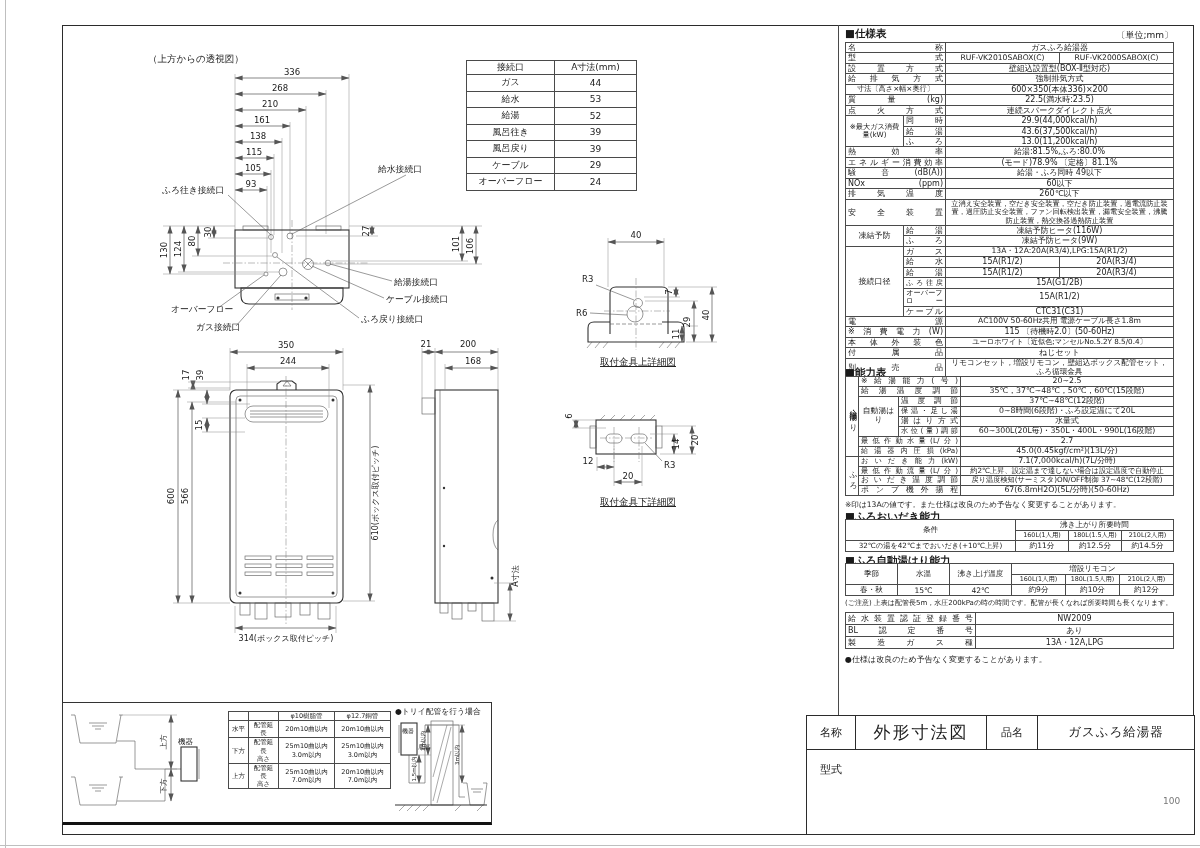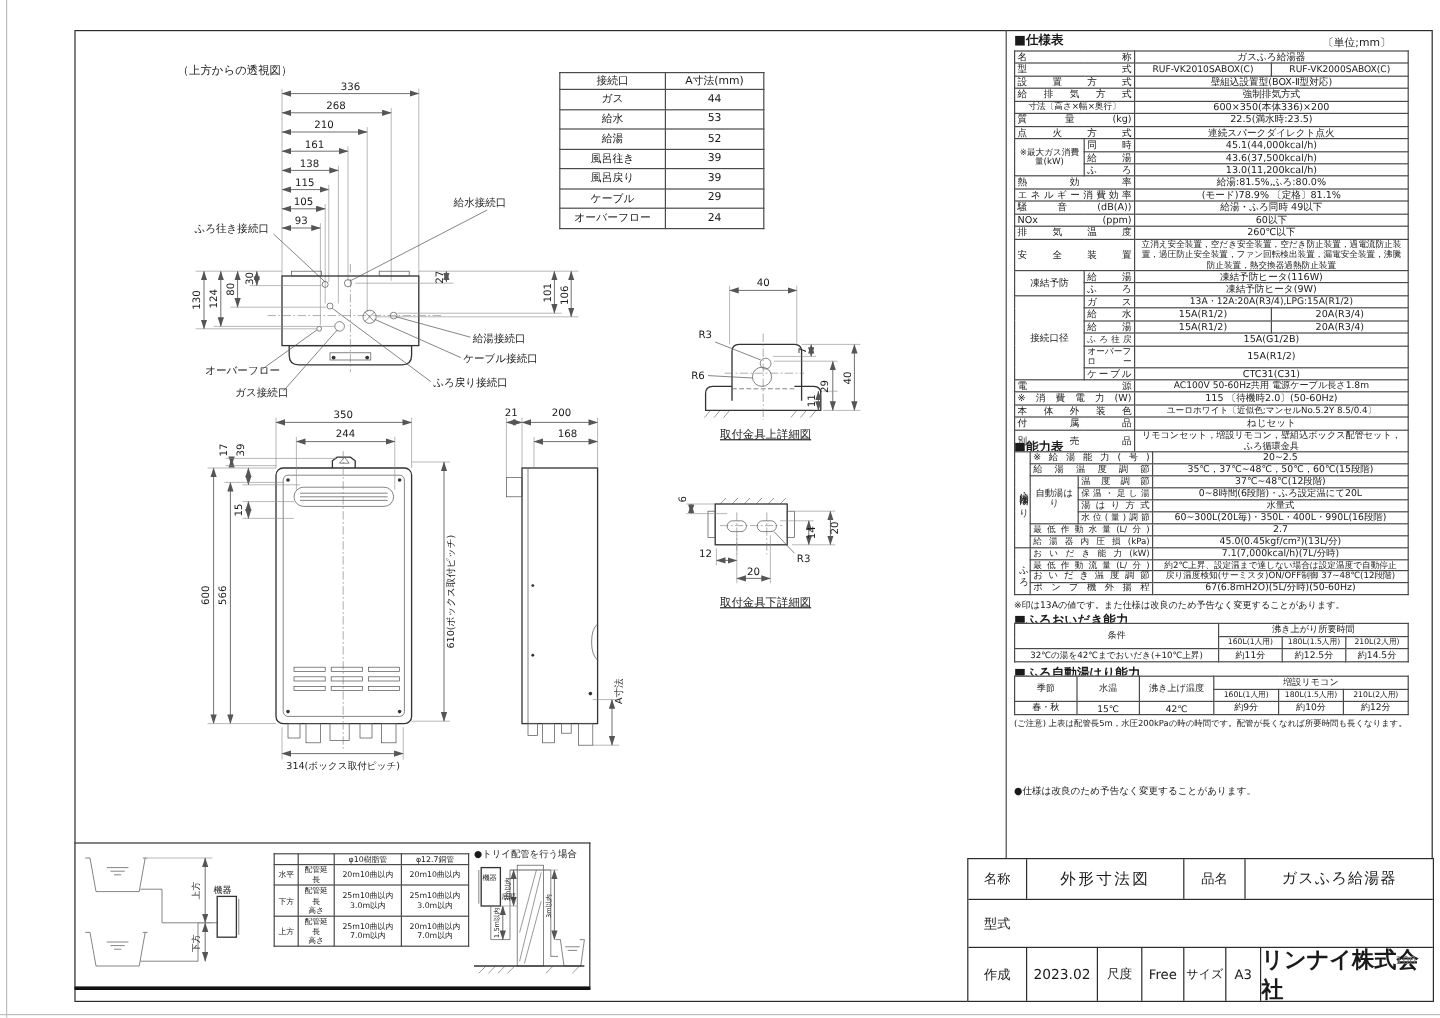--- a/index.html
+++ b/index.html
@@ -22,21 +22,21 @@
   .hatch{stroke:#555;stroke-width:0.5;}
   table.t{border-collapse:collapse;table-layout:fixed;position:absolute;background:#fff;}
   table.t td,table.t th{border:1px solid #4a4a4a;font-weight:normal;padding:0 2px;overflow:hidden;vertical-align:middle;text-align:center;}
   .jl{text-align:justify;text-align-last:justify;}
   .lb{text-align:center;}
   .pl{white-space:pre-line;}
   #conn{left:466px;top:60px;width:170px;font-size:9px;}
   #conn td{height:15.5px;}
   #speccol{position:absolute;left:845px;top:25px;width:328px;height:808px;}
   .sec-title{position:absolute;font-size:10.5px;font-weight:bold;}
-  .unit{position:absolute;right:14px;top:4px;font-size:9px;margin-left:41px;}
+  .unit{position:absolute;right:0;top:4px;font-size:9px;margin-left:41px;}
   #spec{left:0;top:17px;width:328px;font-size:8px;line-height:1.18;}
   #spec td{padding:0 2px;}
   .sm{font-size:7.2px;}
   .s78{font-size:7.6px;}
   #captable{left:0;top:351px;width:328px;font-size:7.8px;line-height:1.15;}
   .vc{writing-mode:vertical-rl;text-orientation:upright;letter-spacing:1px;font-size:7.8px;padding:0;}
   .note{position:absolute;font-size:7.6px;}
   #reheat{left:0;top:494px;width:328px;font-size:7.6px;}
   #autofill{left:0;top:538px;width:328px;font-size:7.6px;}
   .szh{font-size:6.4px;padding:0 1px;}
@@ -525,21 +525,21 @@
             <td class="jl" colspan="2">質量(kg)</td>
             <td colspan="2">22.5(満水時:23.5)</td>
           </tr>
       <tr>
             <td class="jl" colspan="2">点火方式</td>
             <td colsp="" an="2" colspan="2">連続スパークダイレクト点火</td>
           </tr>
       <tr>
             <td class="lb sm" rowspan="3">※最大ガス消費量(kW)</td>
             <td class="jl">同時</td>
-            <td colspan="2">45.1(44,000kcal/h)</td>
+            <td colspan="2">29.9(44,000kcal/h)</td>
           </tr>
       <tr>
             <td class="jl">給湯</td>
             <td colspan="2">43.6(37,500kcal/h)</td>
           </tr>
       <tr>
             <td class="jl">ふろ</td>
             <td colspan="2">13.0(11,200kcal/h)</td>
           </tr>
       <tr>
@@ -743,37 +743,48 @@
             <td>15℃</td>
             <td>42℃</td>
             <td>約9分</td>
             <td>約10分</td>
             <td>約12分</td>
           </tr>
     </tbody>
       </table>
     <div class="note" style="left:0;top:573px;font-size:7px;">(ご注意) 上表は配管長5m，水圧200kPaの時の時間です。配管が長くなれば所要時間も長くなります。</div>
 
+    <table id="cert" class="t">
+      <colgroup>
+          <col style="width:130px">
+          <col style="width:198px">
+        </colgroup>
+      <tbody>
+          <tr>
+            <td class="jl">給水装置認証登録番号</td>
+            <td>NW2009</td>
+          </tr>
+      <tr>
+            <td class="jl">BL認定番号</td>
+            <td>あり</td>
+          </tr>
+      <tr>
+            <td class="jl">製造ガス種</td>
+            <td>13A・12A,LPG</td>
+          </tr>
+    </tbody>
+      </table>
     <div class="note" style="left:0;top:629px;font-size:8px;">●仕様は改良のため予告なく変更することがあります。</div>
   </div>
 
   <div id="titleblock">
     <div class="tbrow" style="height:33px;">
       <div class="tbc" style="width:48px;font-size:11px;">名称</div>
-      <div class="tbc" style="width:130px;font-size:13px;letter-spacing:2px;">外形寸法図</div>
+      <div class="tbc" style="width:130px;font-size:17px;letter-spacing:2px;">外形寸法図</div>
       <div class="tbc" style="width:50px;font-size:11px;">品名</div>
       <div class="tbc" style="flex:1;font-size:12.5px;letter-spacing:1px;">ガスふろ給湯器</div>
     </div>
     <div class="tbrow" style="height:39px;">
       <div class="tbc" style="width:48px;font-size:11px;">型式</div>
     </div>
-    <div class="tbrow" style="height:44px;">
-      <div class="tbc" style="width:48px;font-size:11px;">作成</div>
-      <div class="tbc" style="width:58px;font-size:11.5px;">2023.02</div>
-      <div class="tbc" style="width:36px;font-size:10.5px;">尺度</div>
-      <div class="tbc" style="width:34px;font-size:11px;">Free</div>
-      <div class="tbc" style="width:34px;font-size:10px;">サイズ</div>
-      <div class="tbc" style="width:28px;font-size:11px;">A3</div>
-      <div class="tbc" style="flex:1;font-size:18.5px;font-weight:bold;">リンナイ株式会社</div>
-    </div>
   </div>
   <div id="pagenum">100</div>
 </div>
 
 </body></html>

